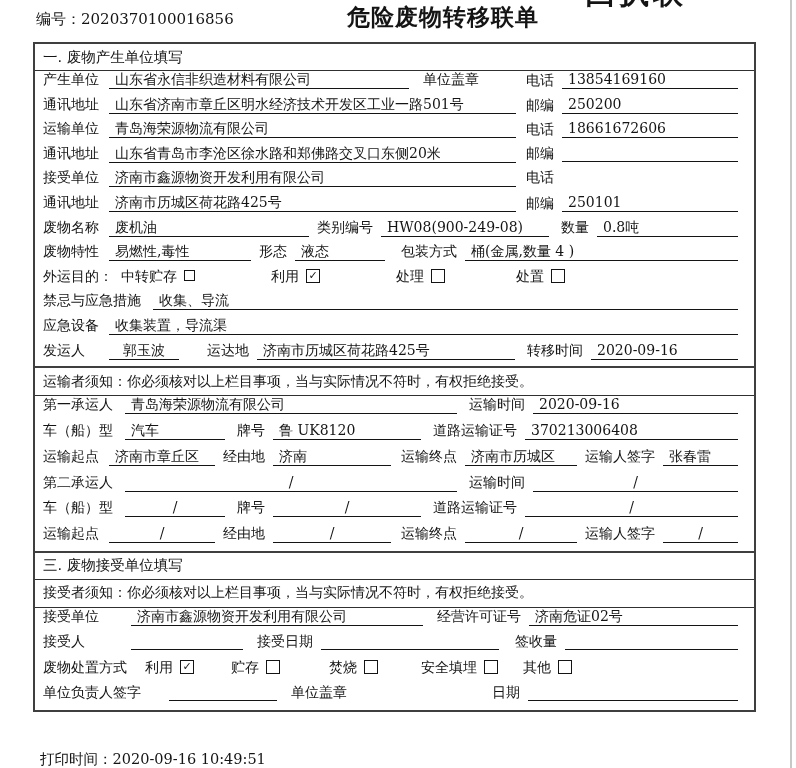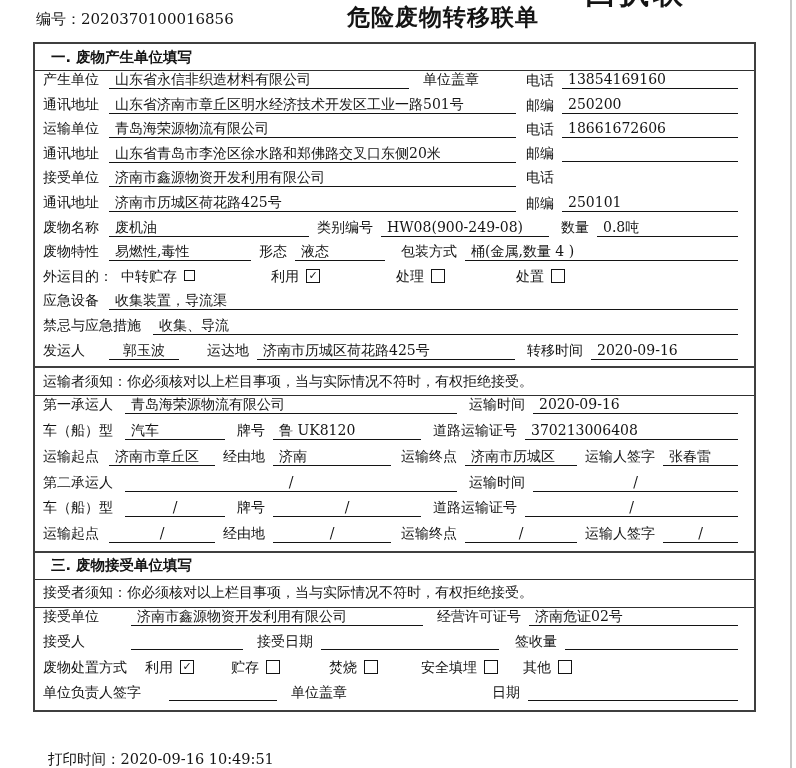--- a/index.html
+++ b/index.html
@@ -13,22 +13,22 @@
   .doc-title{position:absolute;left:90px;right:0;top:2px;text-align:center;
     font-size:23px;font-weight:bold;letter-spacing:1px;
     font-family:"DejaVu Sans","Liberation Sans",sans-serif;}
   .stamp{position:absolute;left:585px;top:0;width:140px;height:9px;overflow:hidden;}
   .stamp span{display:block;font-size:30px;font-weight:bold;letter-spacing:4px;
     margin-top:-27px;font-family:"DejaVu Sans","Liberation Sans",sans-serif;}
 
   .tbl{position:absolute;left:33px;top:42px;width:723px;border:2px solid #3f3f3f;box-sizing:border-box;background:#fff;}
   .sec{border-top:0;}
   .sec + .sec{border-top:2px solid #3f3f3f;}
-  .sh{height:26px;display:flex;align-items:center;padding-left:16px;
-    font-weight:bold;font-size:14.5px;border-bottom:1.5px solid #303030;
+  .sh{height:26px;display:flex;align-items:center;padding-left:8px;
+    font-weight:normal;font-size:14.5px;border-bottom:1.5px solid #303030;
     font-family:"DejaVu Sans","Liberation Sans",sans-serif;}
   .notice{height:27px;display:flex;align-items:center;padding-left:8px;
     border-bottom:1.5px solid #303030;white-space:nowrap;}
 
   .fr{display:flex;align-items:flex-start;height:24.6px;box-sizing:border-box;
     padding:0 16px 3px 8px;white-space:nowrap;}
   .s2 .fr{height:25.8px;}
   .s3 .fr{height:25.5px;}
   .l{white-space:nowrap;margin-right:8px;line-height:17px;flex:0 0 auto;}
   .v{border-bottom:1px solid #141414;padding:0 4px 0 6px;line-height:17px;
@@ -39,21 +39,21 @@
   .rg .l{margin-right:8px;}
   .rg .v{flex:1 1 auto;}
   .mid{margin-left:14px;flex:0 0 auto;line-height:17px;}
 
   .opt{display:inline-flex;align-items:center;gap:7px;flex:0 0 auto;line-height:17px;}
   .cb{display:inline-block;width:12px;height:12px;border:1px solid #141414;
     font-size:11px;line-height:12px;text-align:center;box-sizing:content-box;
     font-family:"DejaVu Sans","Liberation Sans",sans-serif;margin-bottom:1px;}
   .cb.sm{width:9px;height:9px;line-height:9px;font-size:8px;}
 
-  .print-line{position:absolute;left:48px;top:750px;font-size:14.5px;white-space:nowrap;}
+  .print-line{position:absolute;left:40px;top:750px;font-size:14.5px;white-space:nowrap;}
   .page-edge{position:absolute;right:4px;top:0;width:2px;height:100%;background:#c8c8c8;}
 </style>
 </head>
 <body>
 
 <div class="hdr">
   <div class="doc-no"><span>编号：</span><span>2020370100016856</span></div>
   <div class="doc-title">危险废物转移联单</div>
   <div class="stamp">
       <span>回执联</span>
@@ -152,27 +152,27 @@
           <span class="cb"></span>
         </span>
       <span class="opt">
           <span>处置</span>
           <span class="cb"></span>
         </span>
     </div>
 
 
     <div class="fr">
+      <span class="l" style="margin-right:12px">禁忌与应急措施</span>
+      <span class="v g">收集、导流</span>
+    </div>
+
+    <div class="fr">
       <span class="l" style="width:58px">应急设备</span>
       <span class="v g">收集装置，导流渠</span>
-    </div>
-
-    <div class="fr">
-      <span class="l" style="margin-right:12px">禁忌与应急措施</span>
-      <span class="v g">收集、导流</span>
     </div>
 
     <div class="fr">
       <span class="l" style="width:58px">发运人</span>
       <span class="v c" style="width:70px">郭玉波</span>
       <span class="l" style="margin-left:28px">运达地</span>
       <span class="v" style="width:258px">济南市历城区荷花路425号</span>
       <span class="l" style="margin-left:12px">转移时间</span>
       <span class="v g">2020-09-16</span>
     </div>

